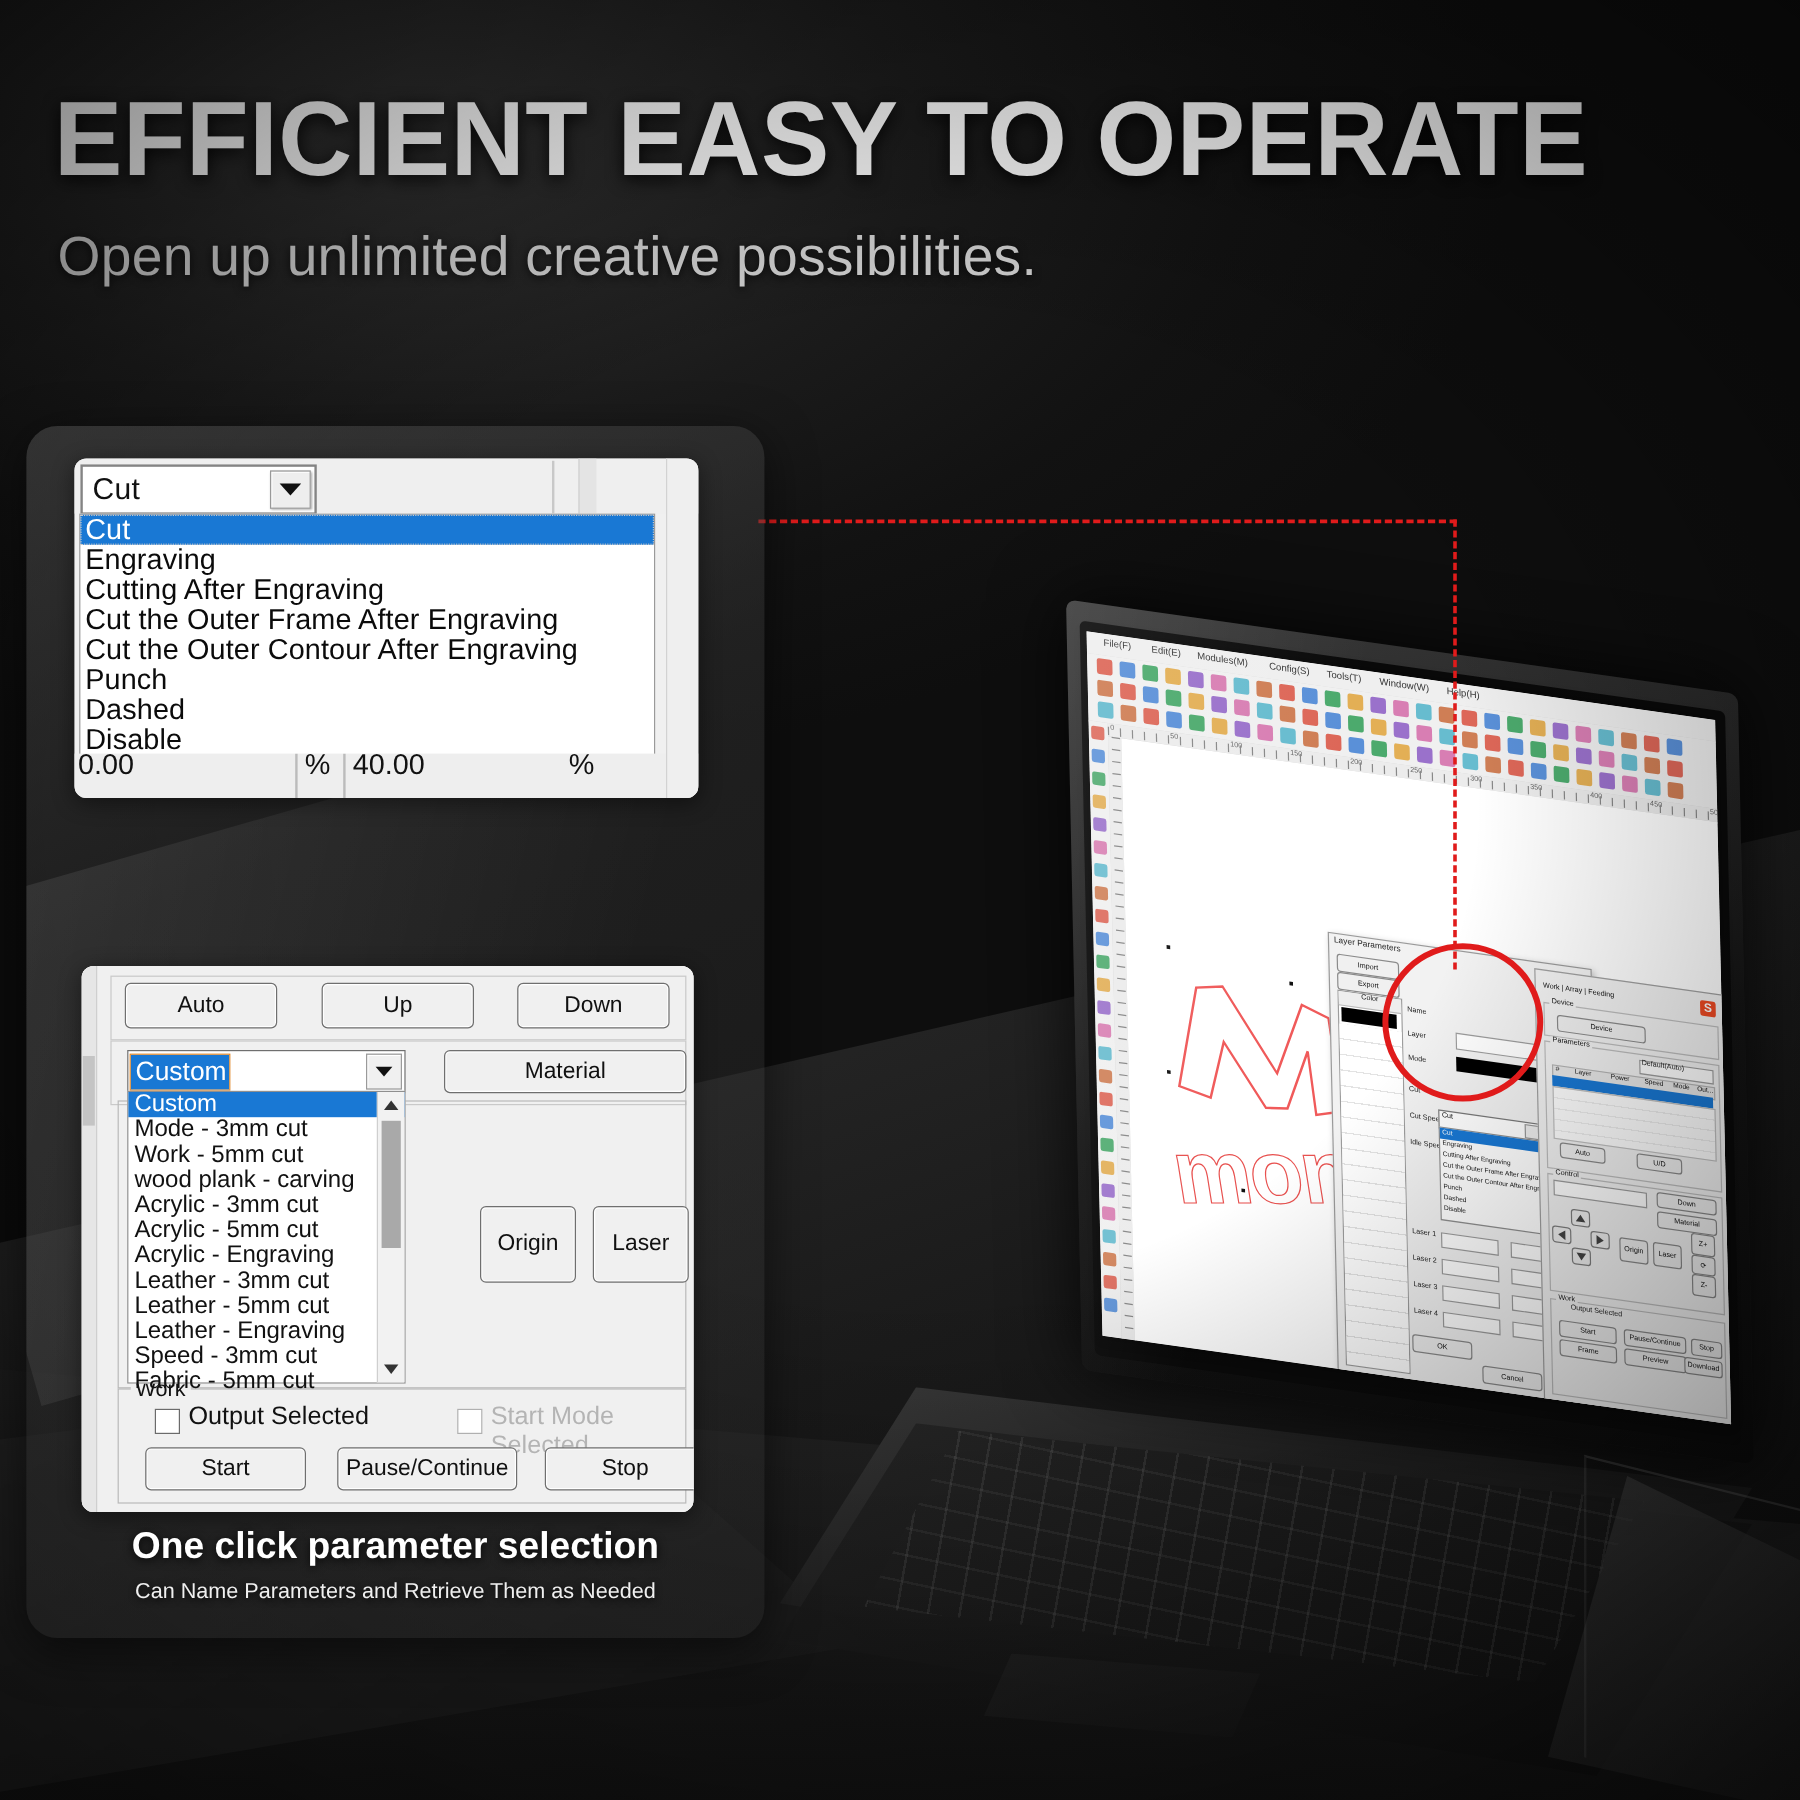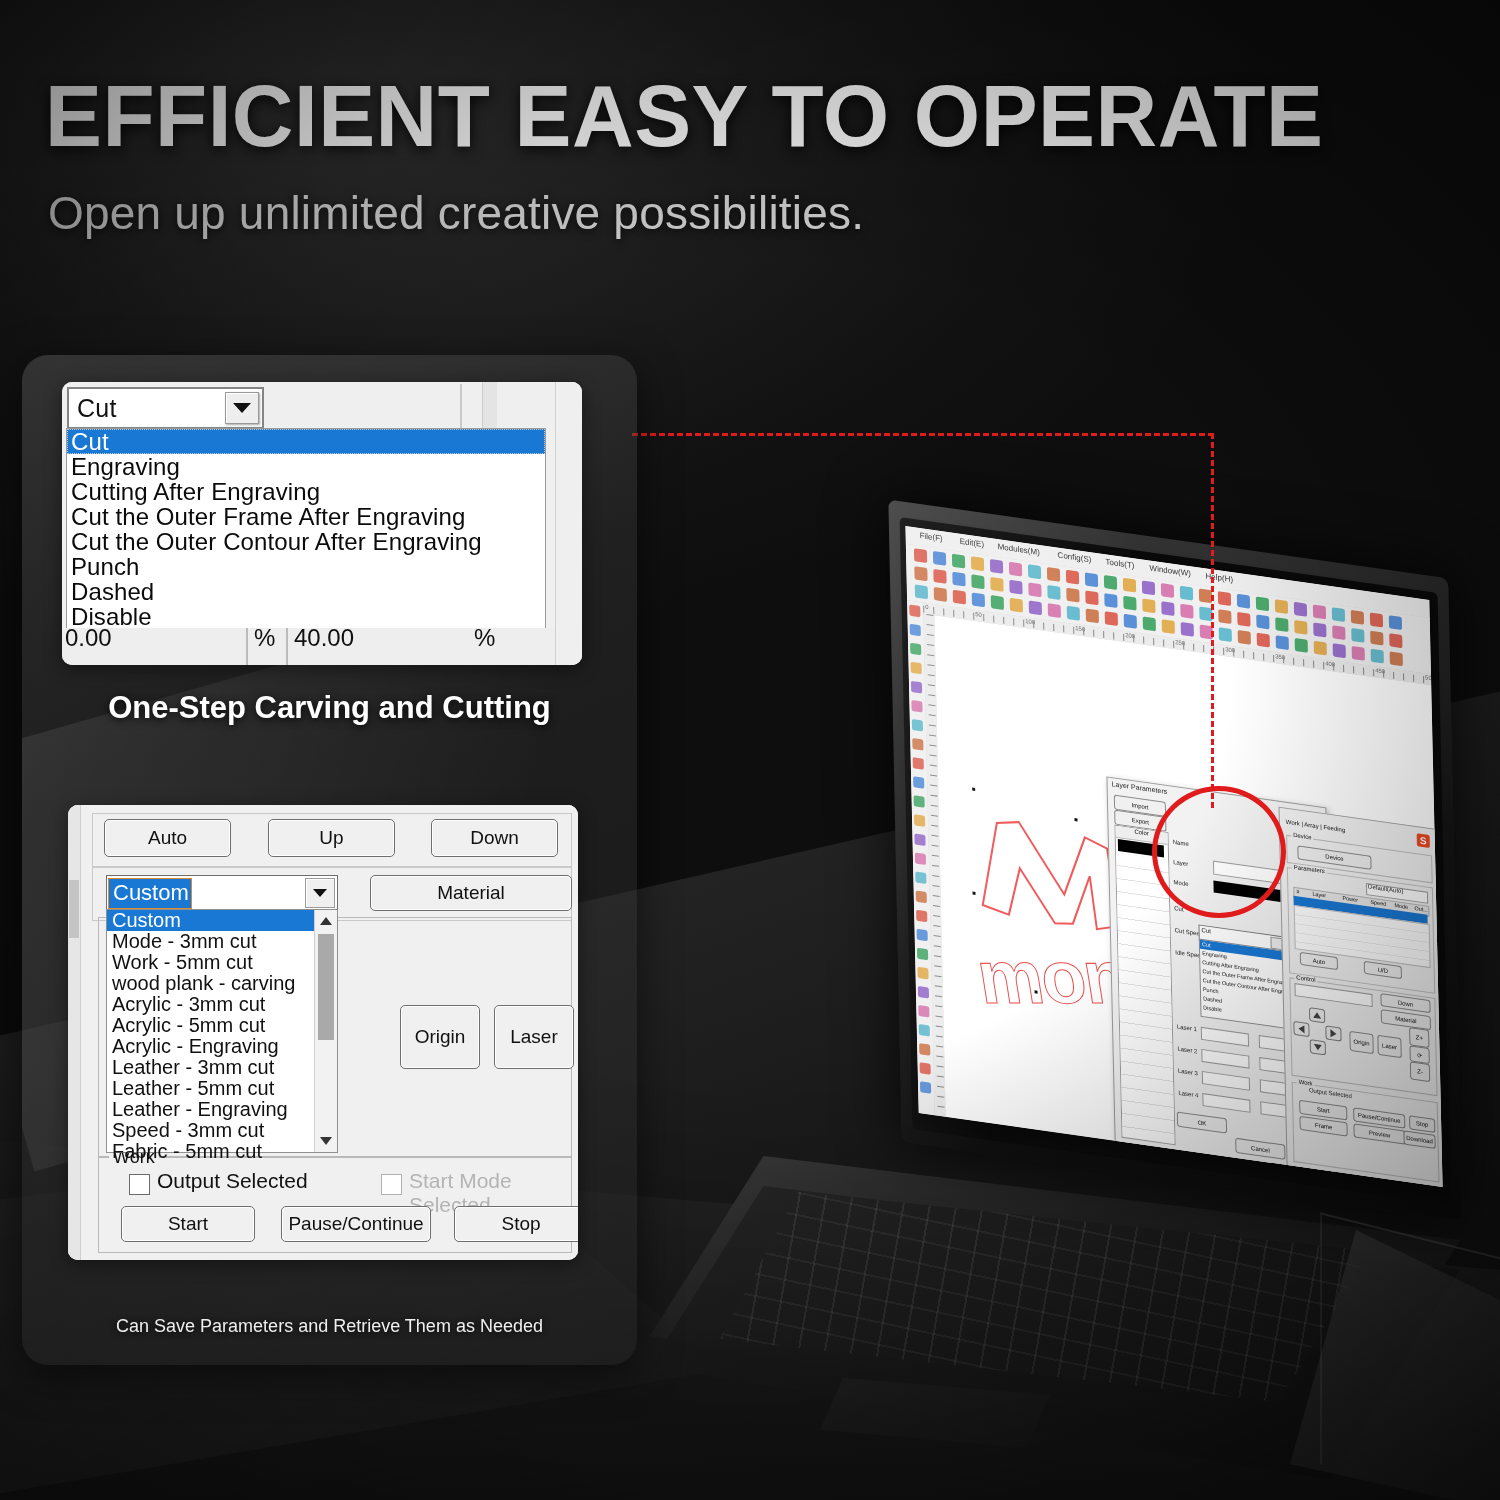--- a/index.html
+++ b/index.html
@@ -668,21 +668,20 @@
       <span class="barL"></span>
       <span class="barR"></span>
       <span class="v1">0.00</span>
       <span class="u1">%</span>
       <span class="v2">40.00</span>
       <span class="u2">%</span>
     </div>
     <div id="p1-scroll"></div>
   </div>
 
-  <div class="cap-title" style="left:22px;top:690px;width:615px">One-Step Carving and Cutting</div>
 
   <div class="win" id="panel2">
     <div id="p2-bg"></div>
     <div id="p2-lscroll">
         <span class="thumb"></span>
       </div>
     <div id="p2-inner">
 
       <div class="rowbox" id="p2-row1"></div>
       <div class="wbtn" id="b-auto">Auto</div>
@@ -736,15 +735,16 @@
         <span class="cbl" id="chk1l">Output Selected</span>
         <span class="cbx" id="chk2"></span>
         <span class="cbl" id="chk2l">Start Mode Selected</span>
         <span class="wbtn" id="b-start">Start</span>
         <span class="wbtn" id="b-pause">Pause/Continue</span>
         <span class="wbtn" id="b-stop">Stop</span>
       </div>
     </div>
   </div>
 
-  <div class="cap-sub" style="left:22px;top:1316px;width:615px">Can Save Parameters and Retrieve Them as Needed</div>
+  <div class="cap-title" style="left:22px;top:1270px;width:615px">One click parameter selection</div>
+  <div class="cap-sub" style="left:22px;top:1316px;width:615px">Can Name Parameters and Retrieve Them as Needed</div>
 
 </div>
 
 </body></html>

